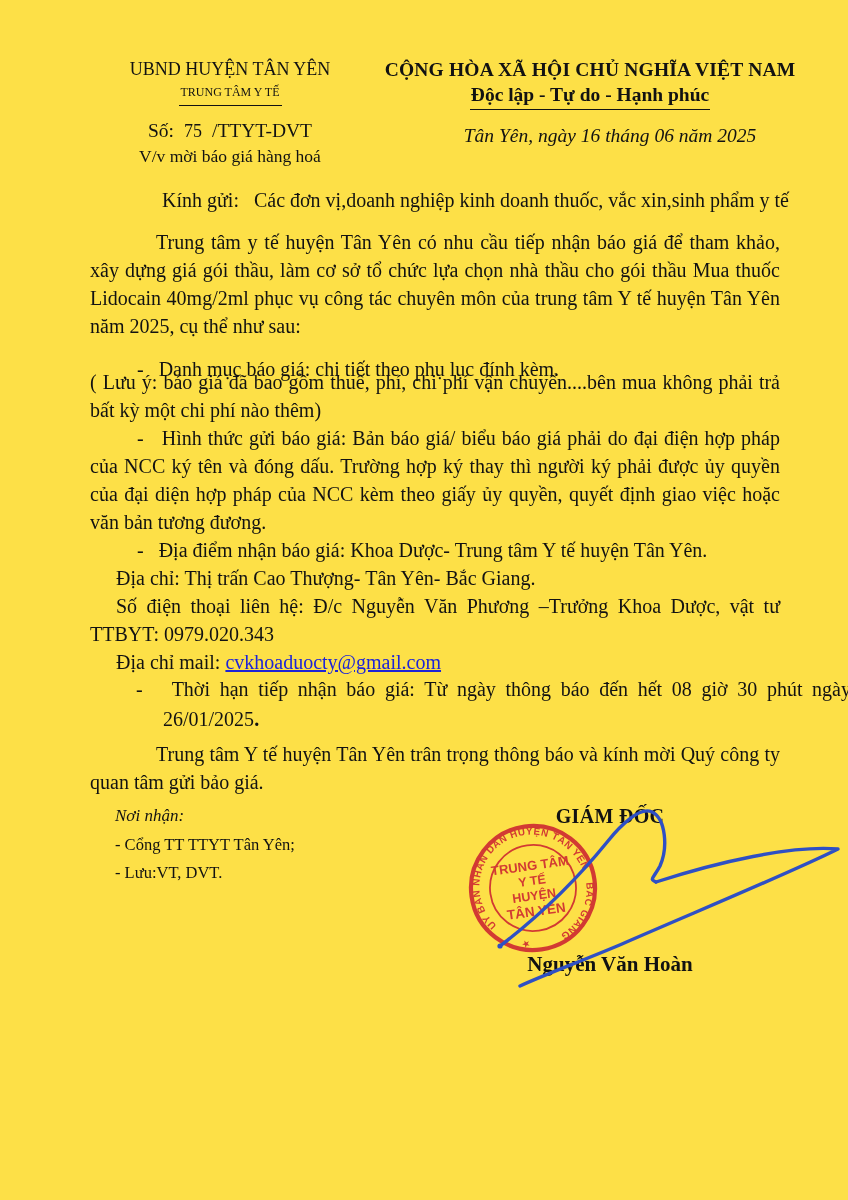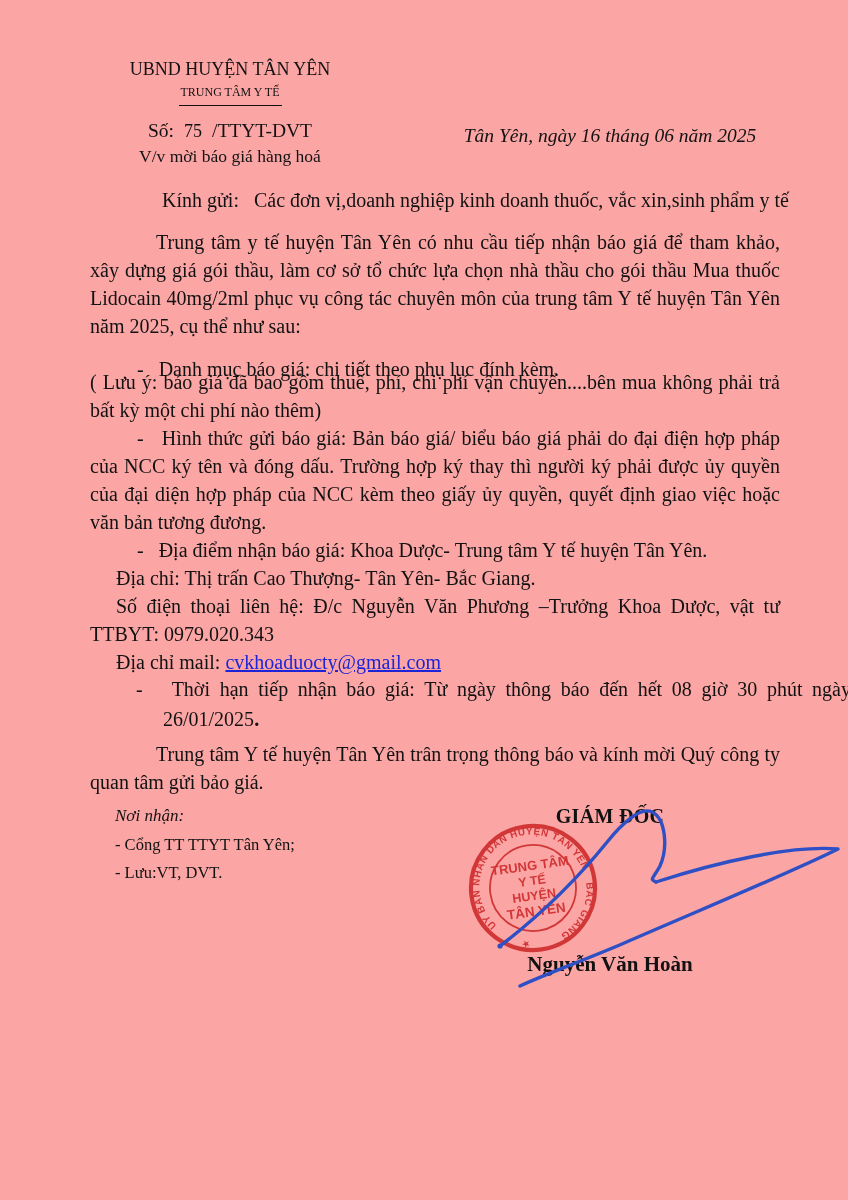--- a/index.html
+++ b/index.html
@@ -1,17 +1,17 @@
 <!DOCTYPE html>
 <html><head>
 <meta charset="utf-8">
 <style>
   html,body{margin:0;padding:0;background:#ffffff;}
   .page{
-    position:relative;width:848px;height:1200px;background:#fca5a5;
+    position:relative;width:848px;height:1200px;background:#fde047;
     font-family:"Liberation Serif","DejaVu Serif",serif;color:#121212;
     overflow:hidden;
   }
   .abs{position:absolute;}
   
   .hdr-left{left:90px;top:57px;width:280px;text-align:center;}
   .hdr-left .parent{font-size:18px;line-height:24px;}
   .hdr-left .org{display:inline-block;font-size:12px;font-weight:normal;line-height:22px;
                  border-bottom:1.6px solid #121212;padding:0 2px 2px 2px;}
   .hdr-right{left:378px;top:57px;width:424px;text-align:center;}
@@ -53,20 +53,22 @@
 <body>
 
 <div class="page">
 
   <div class="abs hdr-left">
     <div class="parent">UBND HUYỆN TÂN YÊN</div>
     <span class="org">TRUNG TÂM Y TẾ</span>
   </div>
 
   <div class="abs hdr-right">
+    <div class="national">CỘNG HÒA XÃ HỘI CHỦ NGHĨA VIỆT NAM</div>
+    <span class="motto">Độc lập - Tự do - Hạnh phúc</span>
   </div>
 
   <div class="abs so-line"><span>Số:</span><span class="num">75</span><span>/TTYT-DVT</span></div>
 
   <div class="abs subject">V/v mời báo giá hàng hoá</div>
 
   <div class="abs dateline">Tân Yên, ngày 16 tháng 06 năm 2025</div>
 
   <p class="abs bp salutation">Kính gửi:&nbsp;&nbsp; Các đơn vị,doanh nghiệp kinh doanh thuốc, vắc xin,sinh phẩm y tế</p>
   <p class="abs bp p1">Trung tâm y tế huyện Tân Yên có nhu cầu tiếp nhận báo giá để tham khảo, xây dựng giá gói thầu, làm cơ sở tổ chức lựa chọn nhà thầu cho gói thầu Mua thuốc Lidocain 40mg/2ml phục vụ công tác chuyên môn của trung tâm Y tế huyện Tân Yên năm 2025, cụ thể như sau:</p>

